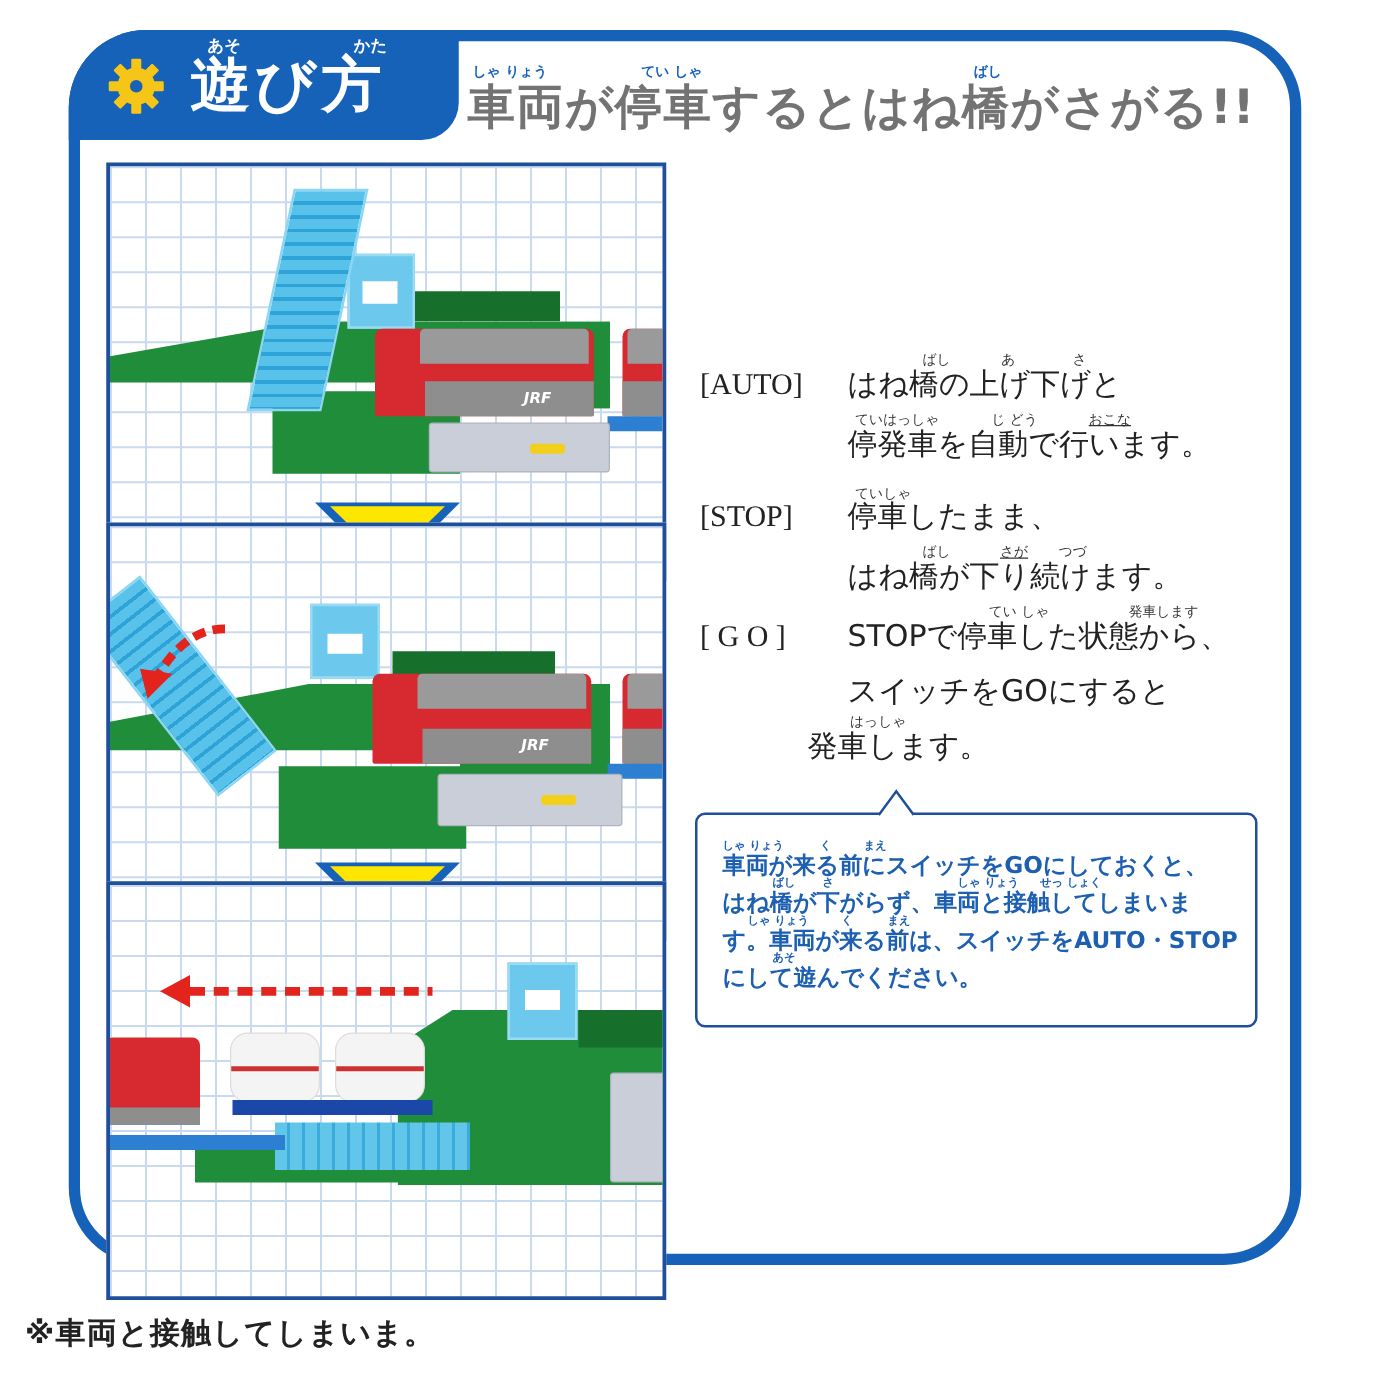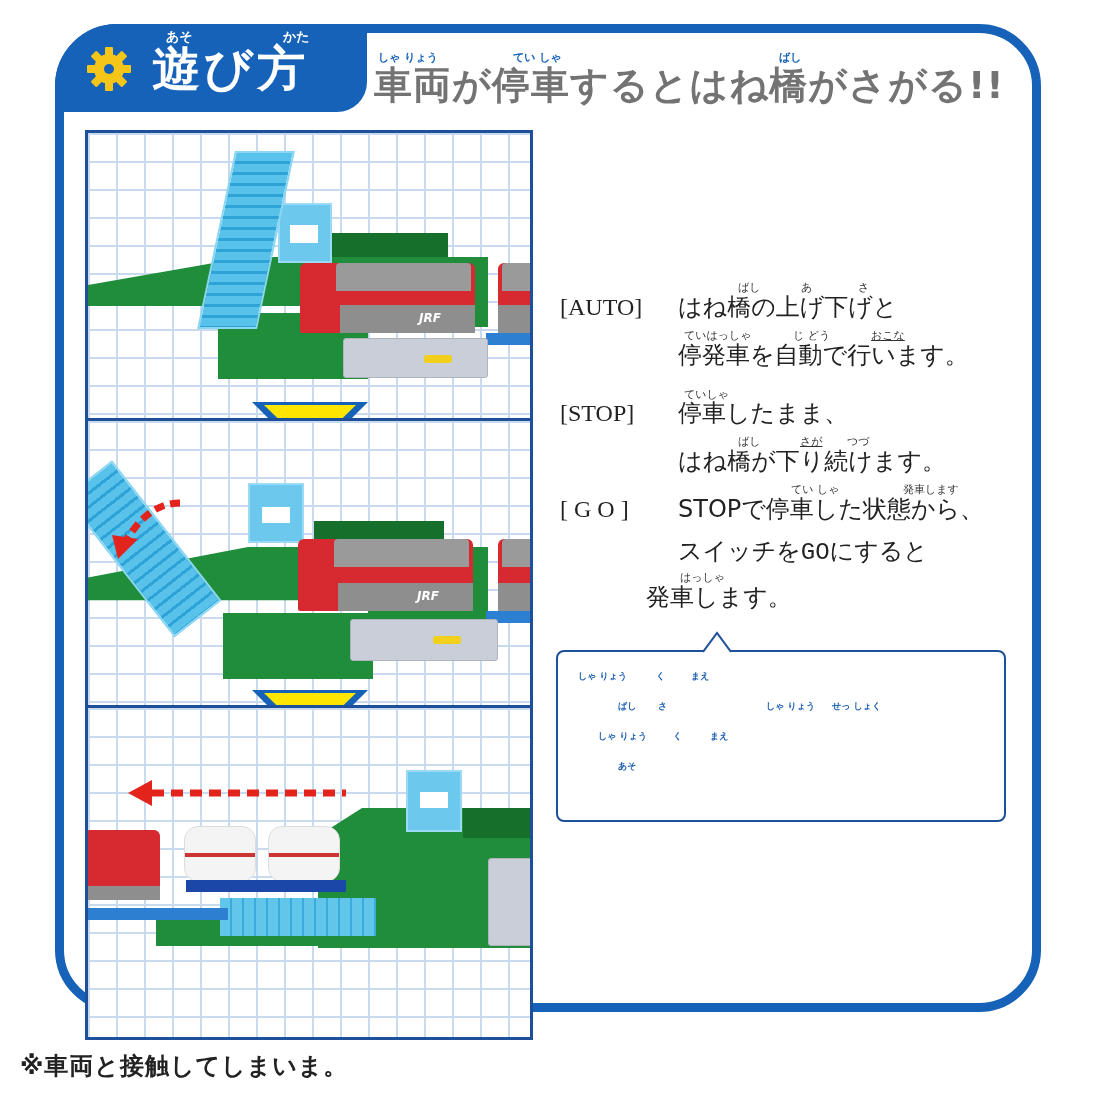--- a/index.html
+++ b/index.html
@@ -213,36 +213,42 @@
   <span class="ruby" style="left:738px; top:436px;">ばし</span>
   <span class="ruby" style="left:800px; top:436px;text-decoration:underline;">さが</span>
   <span class="ruby" style="left:847px; top:436px;">つづ</span>
   <div class="instr" style="left:678px; top:446px;text-align:right;">はね橋が下り続けます。</div>
 </div>
 
 <div>
   <span class="ruby" style="left:791px; top:484px;">てい しゃ</span>
   <span class="ruby" style="left:903px; top:484px;">発車します</span>
   <div class="instr" style="top:494px;"><span class="label">[ G  O ]</span><span>STOPで停車した状態から、</span></div>
-  <div class="instr" style="left:678px; top:538px;font-family:Liberation Mono, monospace;">スイッチをGOにすると</div>
+  <div class="instr" style="left:678px; top:538px;">スイッチをGOにすると</div>
   <span class="ruby" style="left:680px; top:572px;">はっしゃ</span>
   <div class="instr" style="left:646px; top:582px;">発車します。</div>
 </div>
 
 <div class="callout">
   <span class="c-ruby" style="left:20px; top:18px;">しゃ りょう</span>
   <span class="c-ruby" style="left:98px; top:18px;">く</span>
   <span class="c-ruby" style="left:133px; top:18px;">まえ</span>
   <span class="c-ruby" style="left:60px; top:48px;">ばし</span>
   <span class="c-ruby" style="left:100px; top:48px;">さ</span>
   <span class="c-ruby" style="left:208px; top:48px;">しゃ りょう</span>
   <span class="c-ruby" style="left:274px; top:48px;">せっ しょく</span>
   <span class="c-ruby" style="left:40px; top:78px;">しゃ りょう</span>
   <span class="c-ruby" style="left:115px; top:78px;">く</span>
   <span class="c-ruby" style="left:152px; top:78px;">まえ</span>
   <span class="c-ruby" style="left:60px; top:108px;">あそ</span>
+  <div class="callout-text">
+    <div>車両が来る前にスイッチをGOにしておくと、</div>
+    <div>はね橋が下がらず、車両と接触してしまいま</div>
+    <div>す。車両が来る前は、スイッチをAUTO・STOP</div>
+    <div>にして遊んでください。</div>
+  </div>
 </div>
 <svg class="callout-notch" viewBox="0 0 28 22">
   <polygon points="0,21 14,2 28,21" fill="#fff"></polygon>
   <polyline points="0,21 14,2 28,21" fill="none" stroke="#1d4f9a" stroke-width="2"></polyline>
 </svg>
 
 <div class="footer-note">※車両と接触してしまいま。</div>
 
 </body></html>

